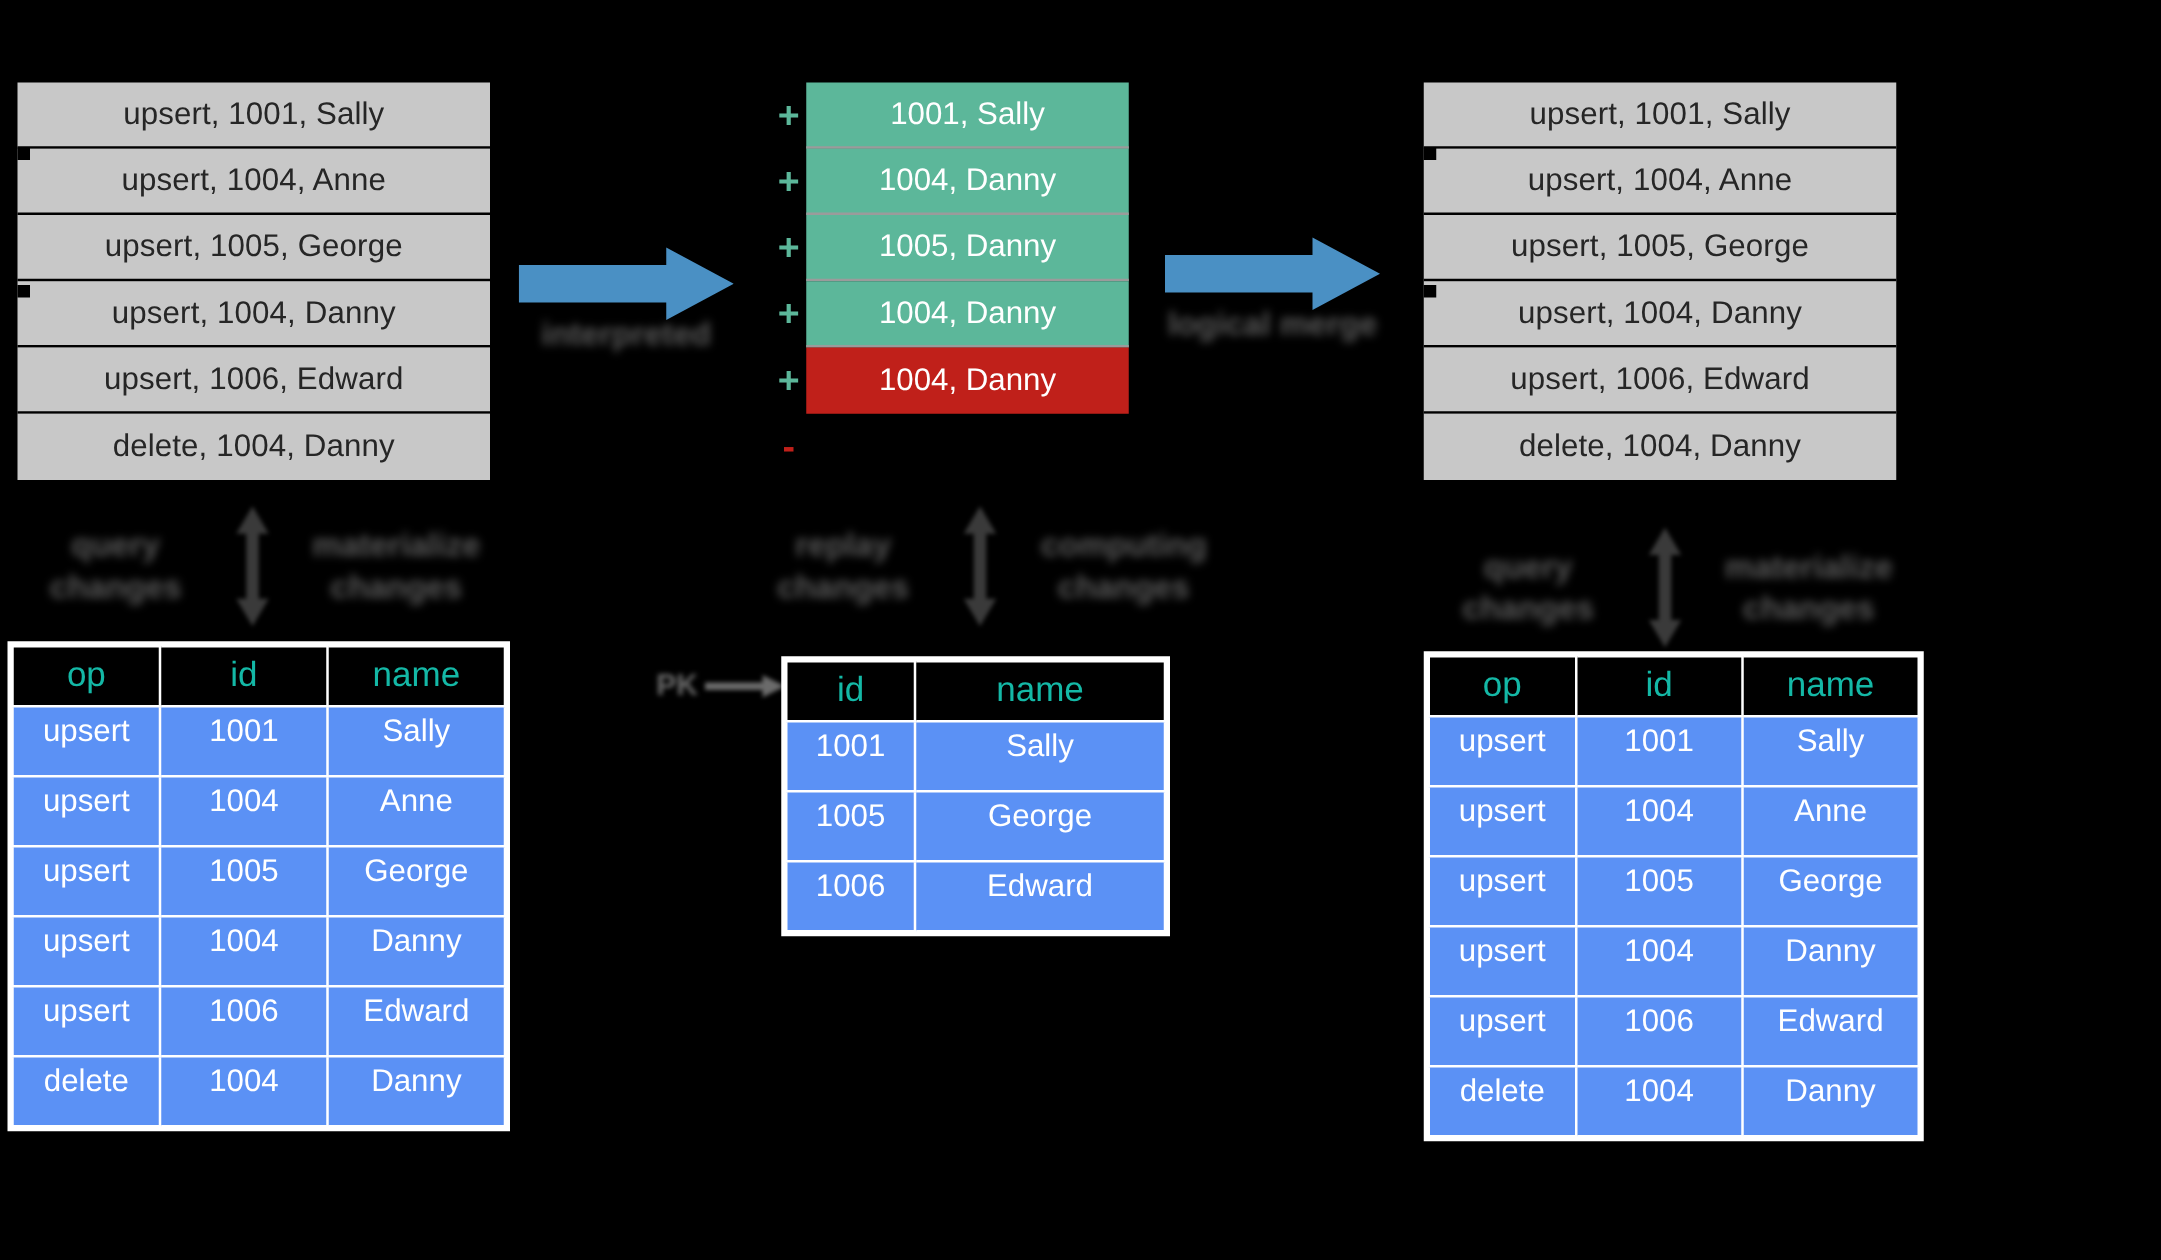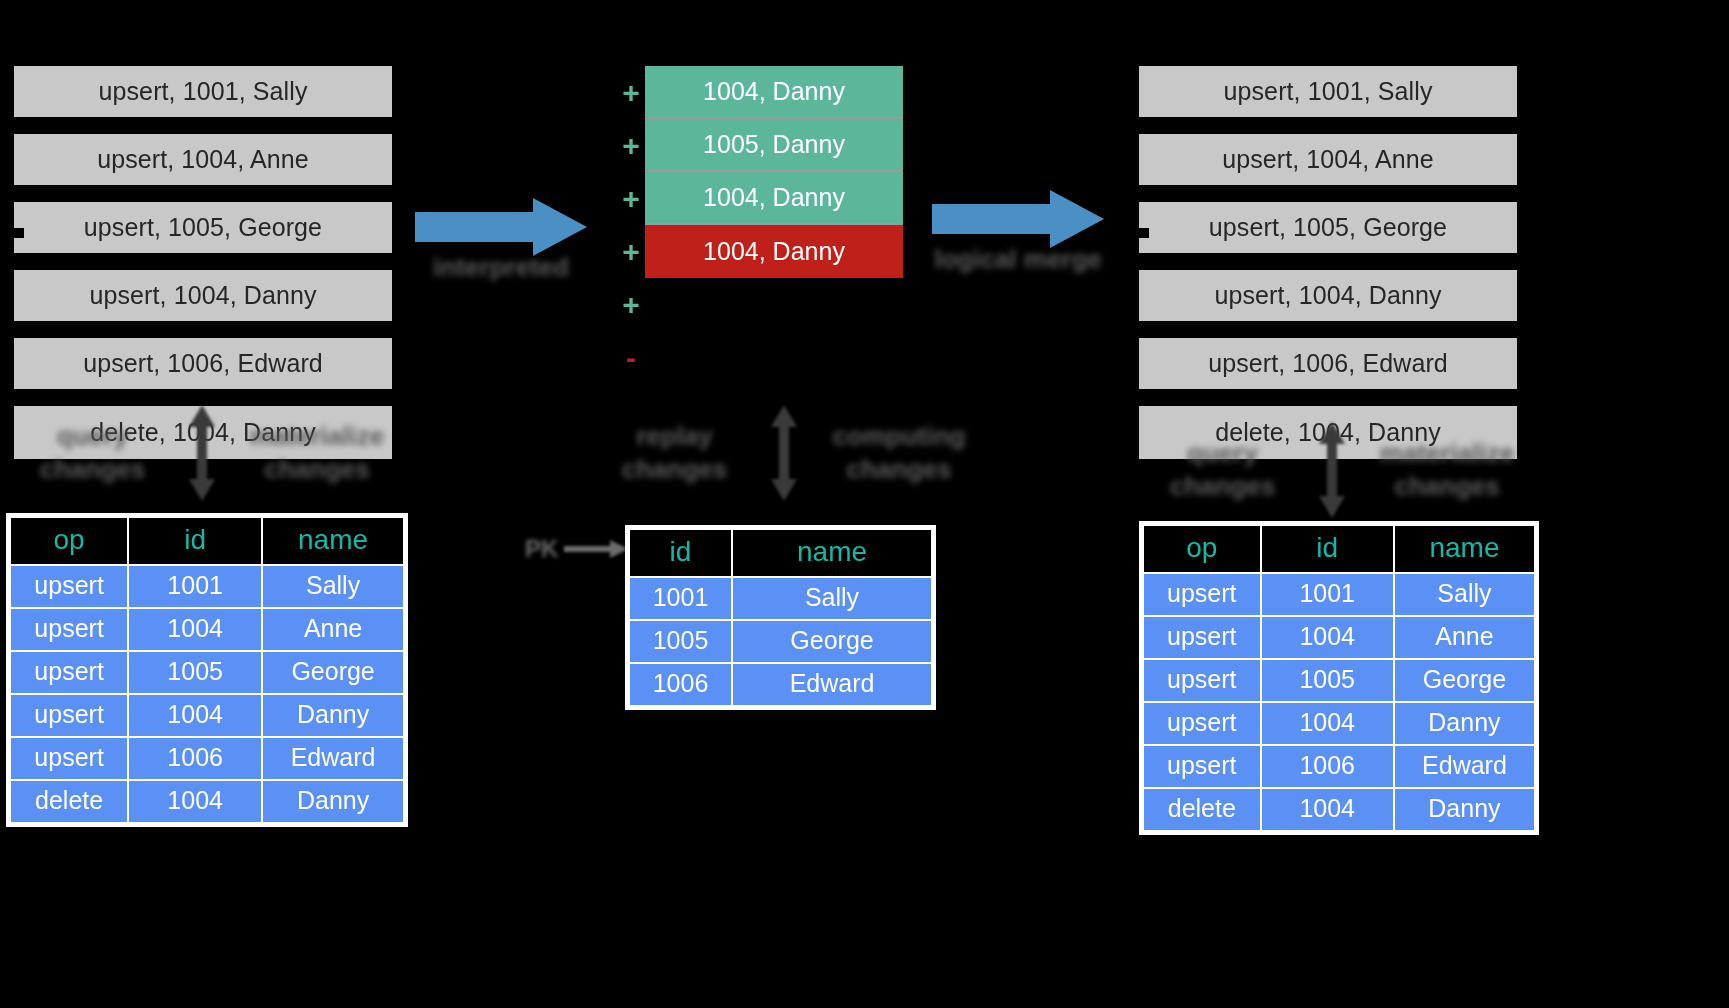--- a/index.html
+++ b/index.html
@@ -5,21 +5,21 @@
   * { box-sizing: border-box; margin: 0; padding: 0; }
   html, body {
     width: 1729px; height: 1008px;
     background: #000000;
     font-family: "Liberation Sans", sans-serif;
     overflow: hidden;
   }
   .stage { position: relative; width: 1729px; height: 1008px; }
 
   
-  .changelog { position: absolute; display: flex; flex-direction: column; gap: 15px; }
+  .changelog { position: absolute; display: flex; flex-direction: column; }
   .cl-row {
     background: #c8c8c8;
     color: #262626;
     font-size: 25px;
     text-align: center;
     display: flex; align-items: center; justify-content: center;
     border-bottom: 2px solid #000000;
     letter-spacing: .1px;
   }
   .cl-row:last-child { border-bottom: none; }
@@ -86,21 +86,21 @@
   .rtable { position: absolute; background: #ffffff; padding: 3px; }
   table { border-collapse: collapse; width: 100%; }
   th {
     background: #000000; color: #14b8a6;
     font-weight: normal; font-size: 28px;
     padding: 6px 0 8px; text-align: center;
     border: 2px solid #ffffff;
   }
   td {
     background: #5b91f5; color: #ffffff;
-    font-size: 25px; padding: 5px 0 7px; text-align: center;
+    font-size: 25px; padding: 5px 0 20px; text-align: center;
     border: 2px solid #ffffff;
   }
 
   #table-left  { left: 6px;   top: 513px; width: 402px; }
   #table-mid   { left: 625px; top: 525px; width: 311px; }
   #table-right { left: 1139px;top: 521px; width: 400px; }
 
   #table-left  th:nth-child(1), #table-left  td:nth-child(1) { width: 30%; }
   #table-left  th:nth-child(2), #table-left  td:nth-child(2) { width: 34%; }
   #table-right th:nth-child(1), #table-right td:nth-child(1) { width: 30%; }
@@ -140,20 +140,21 @@
 
   <div class="op-marks">
       <div class="mark plus">+</div>
       <div class="mark plus">+</div>
       <div class="mark plus">+</div>
       <div class="mark plus">+</div>
       <div class="mark plus">+</div>
       <div class="mark minus">-</div>
     </div>
   <div id="oplog">
+      <div class="op-row add">1001, Sally</div>
       <div class="op-row add">1004, Danny</div>
       <div class="op-row add">1005, Danny</div>
       <div class="op-row add">1004, Danny</div>
       <div class="op-row remove">1004, Danny</div>
     </div>
 
   <div class="arrow-wrap" id="arrow2">
     <svg class="arrow-svg" width="172" height="62" viewBox="0 0 172 62">
       <polygon points="0,16 118,16 118,2 172,31 118,60 118,46 0,46" fill="#4a90c4"></polygon>
     </svg>

